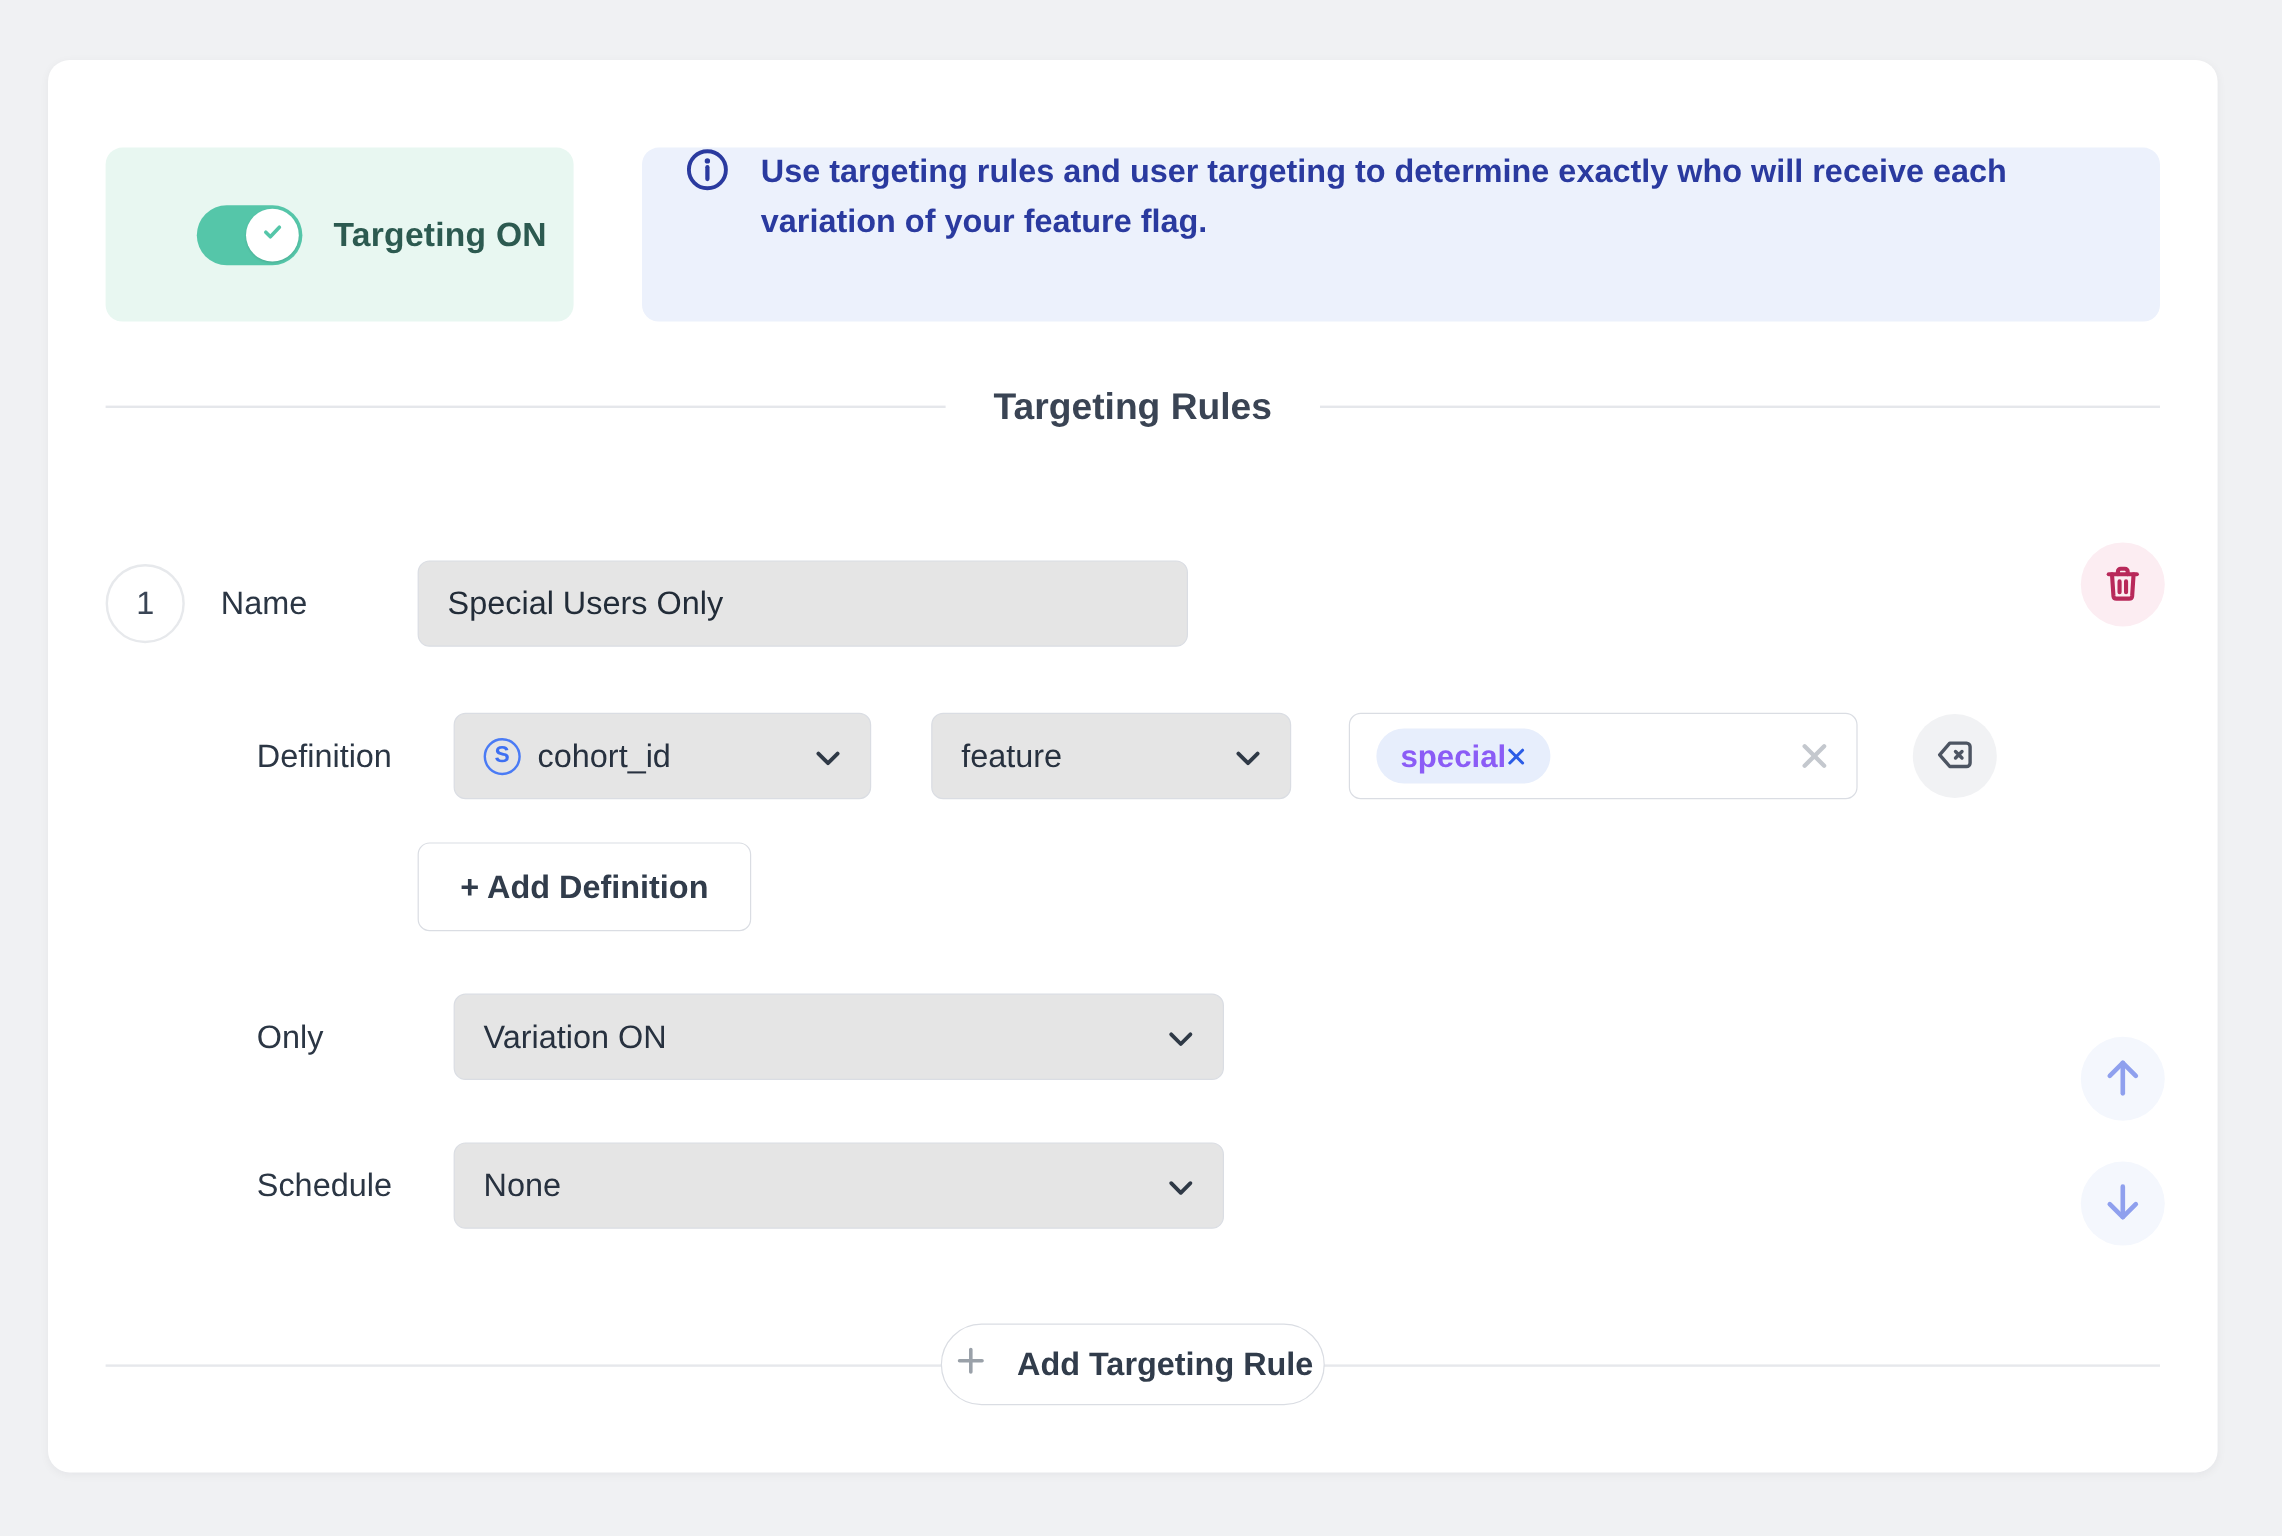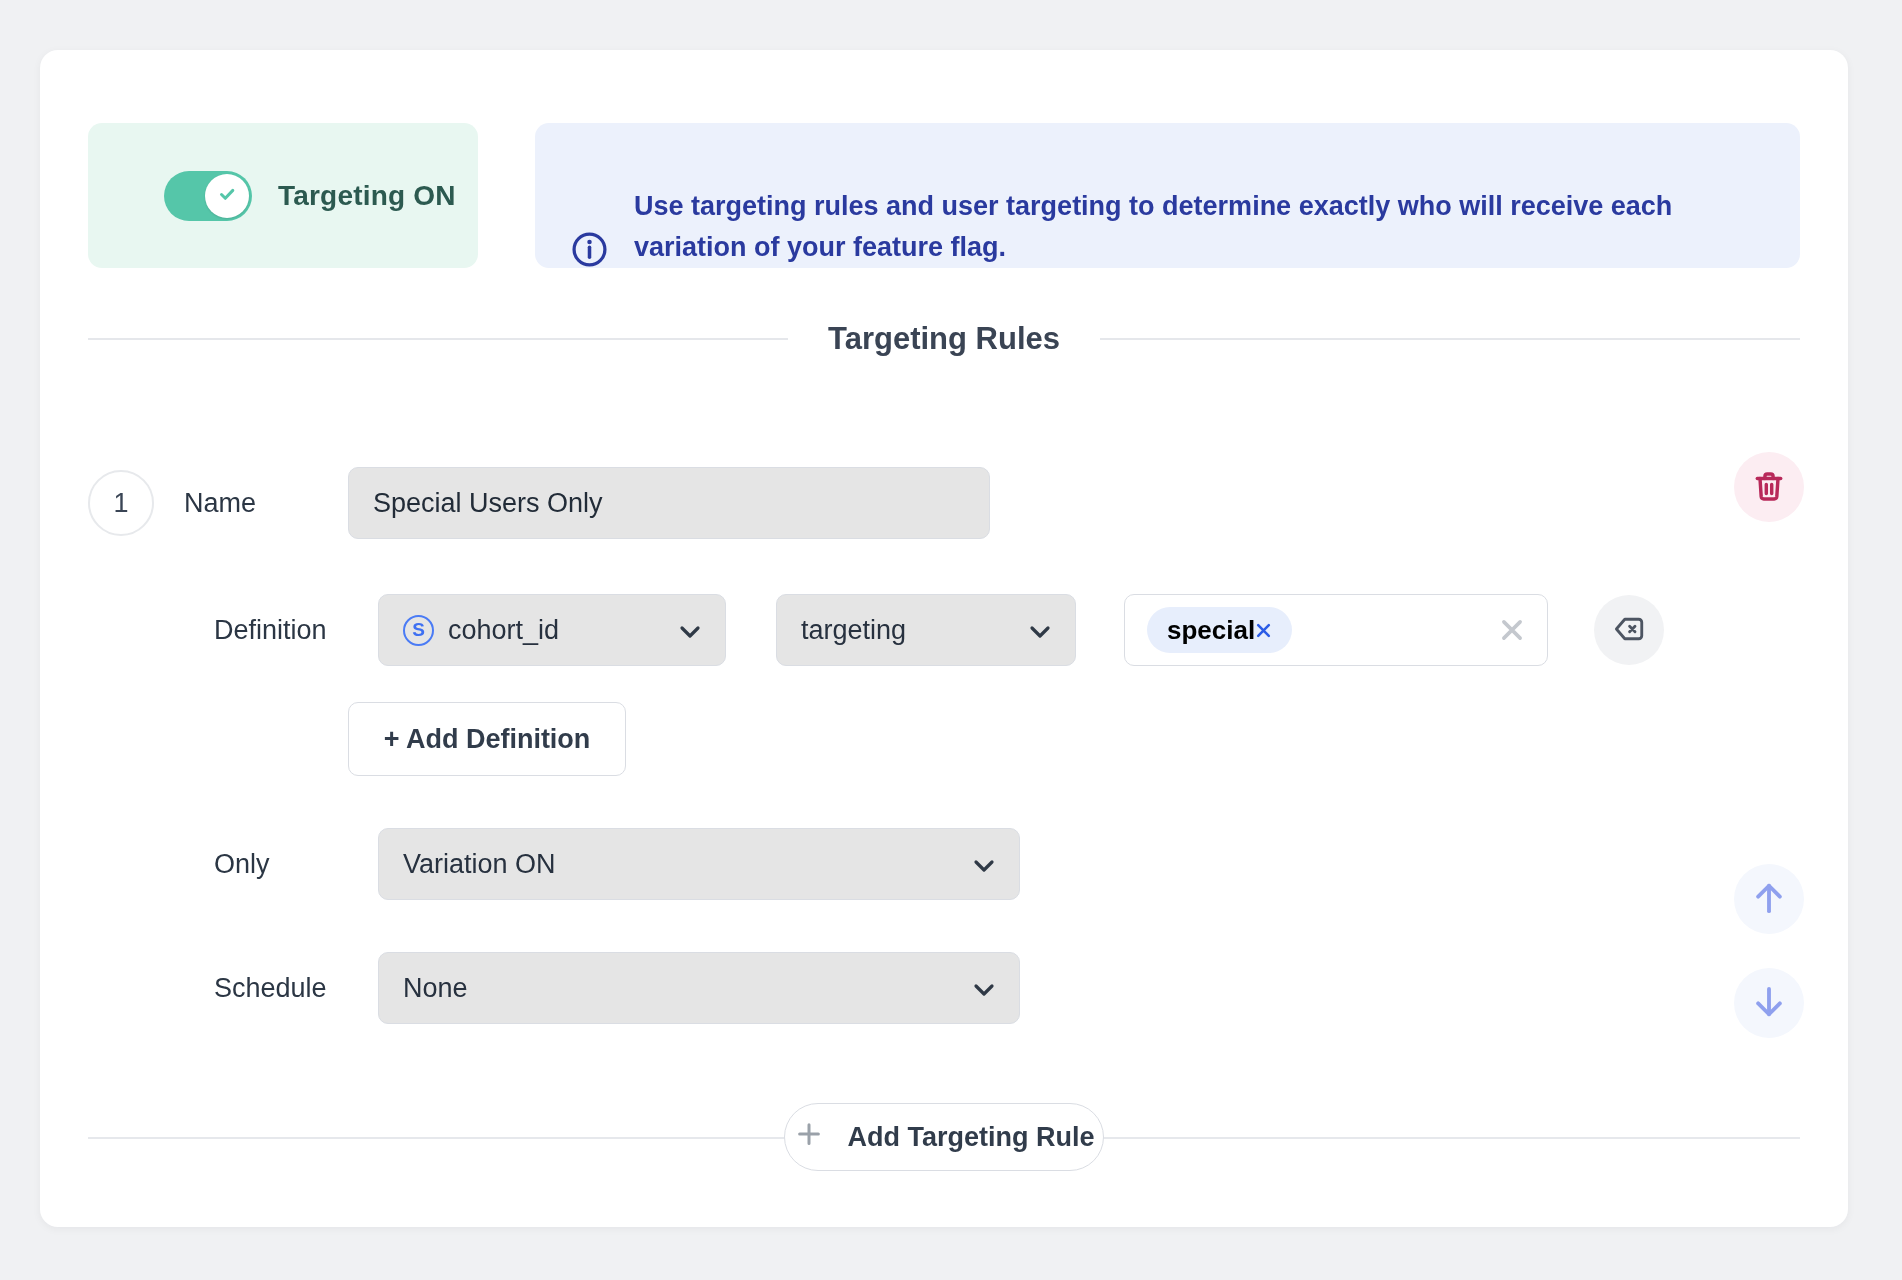--- a/index.html
+++ b/index.html
@@ -47,21 +47,21 @@
   .toggle-label {
     margin-left: 26px;
     font-size: 28px; font-weight: 700;
     color: #2c5a50;
     letter-spacing: .2px;
   }
   .info-banner {
     flex: 1;
     background: #ecf1fc;
     border-radius: 14px;
-    display: flex; align-items: flex-end;
+    display: flex; align-items: flex-start;
     padding: 0 40px 0 36px;
   }
   .info-banner .icon-wrap { flex: none; display: flex; }
   .banner-text {
     margin-left: 26px;
     font-size: 27px; line-height: 41px;
     font-weight: 600;
     color: #2a3a9f;
   }
   .banner-text span { display: block; }
@@ -122,21 +122,21 @@
     border: 1.5px solid #dadde3; border-radius: 10px;
     display: flex; align-items: center;
     padding: 0 22px;
   }
   .tag-pill {
     height: 46px;
     background: #e7eefc;
     border-radius: 23px;
     display: flex; align-items: center; 
     padding: 0 20px;
-    font-size: 26px; font-weight: 600; color: #000000;
+    font-size: 26px; font-weight: 600; color: #8b5cf6;
     cursor: pointer;
   }
   .tag-clear { margin-left: auto; display: flex; cursor: pointer; }
   .circle-btn {
     width: 70px; height: 70px; border-radius: 50%;
     display: flex; align-items: center; justify-content: center;
     cursor: pointer; border: none;
   }
   .backspace-btn { background: #f1f2f4; margin-left: 46px; flex: none; }
   .btn {
@@ -220,21 +220,21 @@
         <span>cohort_id</span>
       </div>
       <span>
         <svg width="22" height="14" viewBox="0 0 22 14">
             <path d="M3 3l8 8 8-8" stroke="#2f3946" stroke-width="3.2" fill="none" stroke-linecap="round" stroke-linejoin="round"></path>
           </svg>
       </span>
     </div>
 
     <div class="control dropdown dd-operator">
-      <span>targeting</span>
+      <span>feature</span>
       <span>
         <svg width="22" height="14" viewBox="0 0 22 14">
             <path d="M3 3l8 8 8-8" stroke="#2f3946" stroke-width="3.2" fill="none" stroke-linecap="round" stroke-linejoin="round"></path>
           </svg>
       </span>
     </div>
 
     <div class="tag-field">
       <div class="tag-pill">
         <span>special</span>

